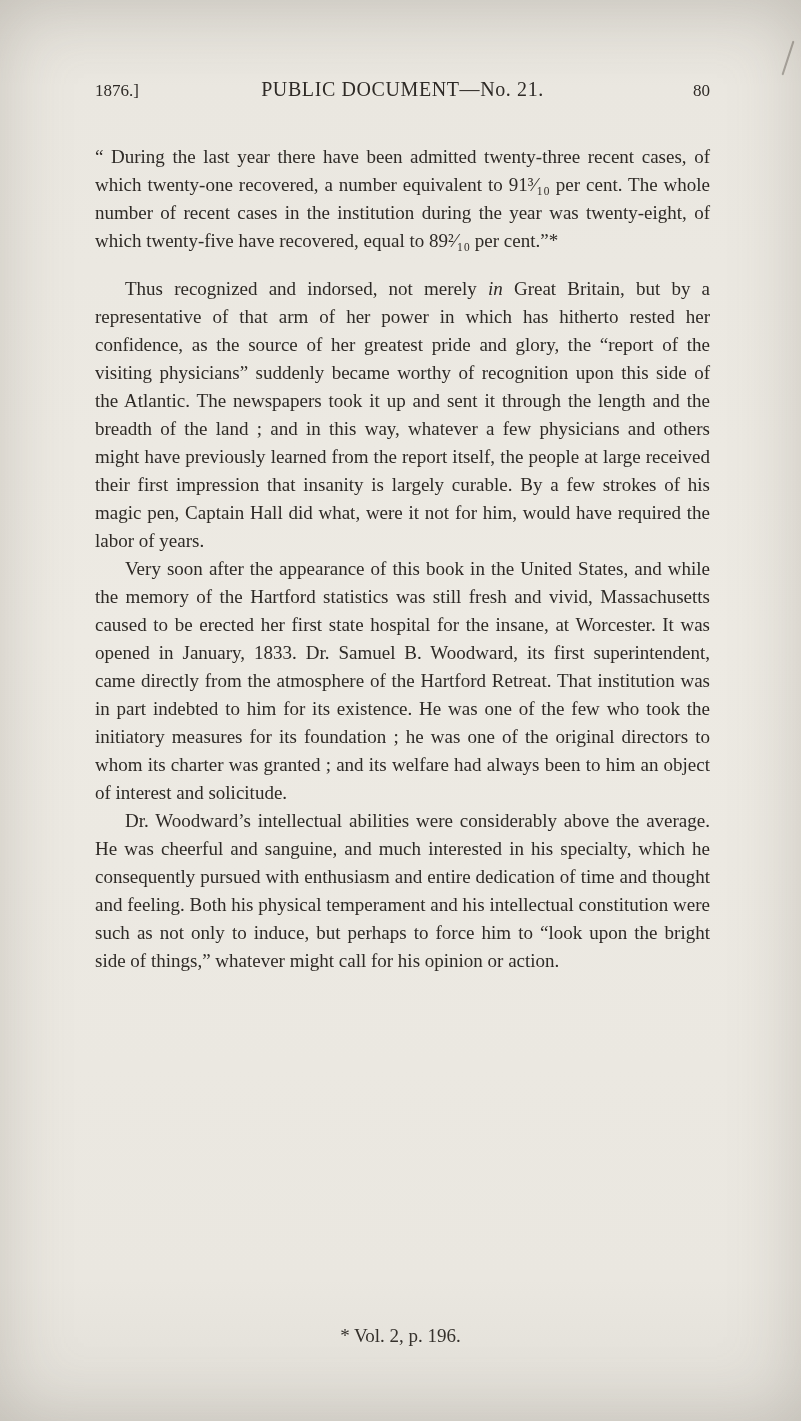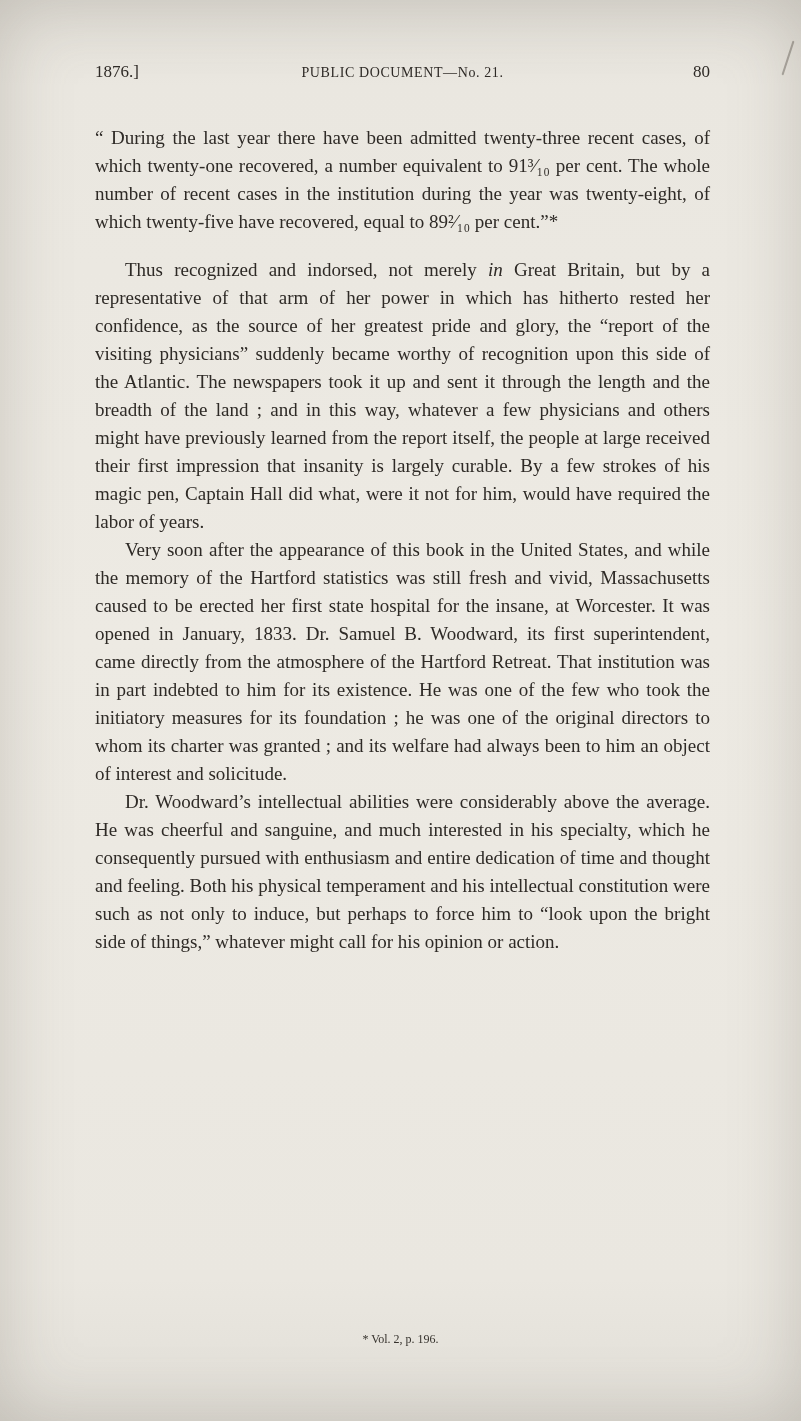--- a/index.html
+++ b/index.html
@@ -18,41 +18,42 @@
     padding: 62px 91px 0 95px;
     color: #2e2a26;
     background: linear-gradient(180deg, #e2dfd8 0%, #eae7e0 6%, #edeae3 45%, #eae7e0 90%, #e1ded7 100%);
     box-shadow: inset 0 0 70px rgba(110, 104, 94, 0.28);
   }
   .header {
     display: grid;
     grid-template-columns: 1fr auto 1fr;
     align-items: baseline;
     font-size: 17px;
+    margin-top: 16px;
   }
   .header .h-left  { text-align: left; }
-  .header .h-title { text-align: right; font-size: 14px; letter-spacing: 0.6px; }
+  .header .h-title { text-align: right; font-size: 20px; letter-spacing: 0.6px; }
   .header .h-right { text-align: right; }
   .body-text {
     margin-top: 42px;
     font-size: 19px;
     line-height: 28px;
     text-align: justify;
   }
   p { margin: 0; }
   p.quote  { margin-bottom: 20px; }
   p.indent { text-indent: 30px; }
   .it { font-style: italic; }
   .footnote {
     position: absolute;
     left: 0;
     bottom: 74px;
     width: 100%;
     text-align: center;
-    font-size: 12px;
+    font-size: 19px;
     color: #35312c;
   }
   .artifact {
     position: absolute;
     top: 40px;
     right: 12px;
     width: 2px;
     height: 36px;
     background: rgba(70, 64, 56, 0.38);
     transform: rotate(18deg);

